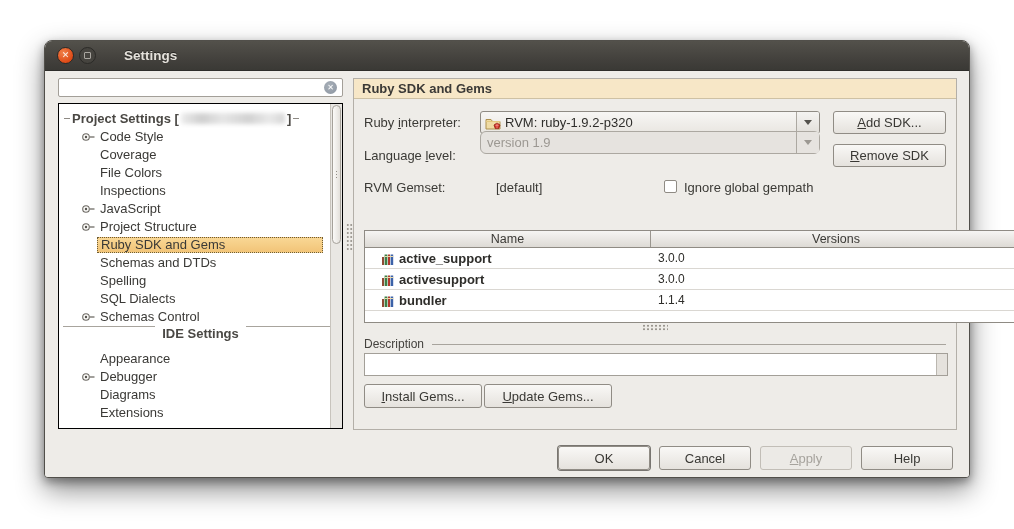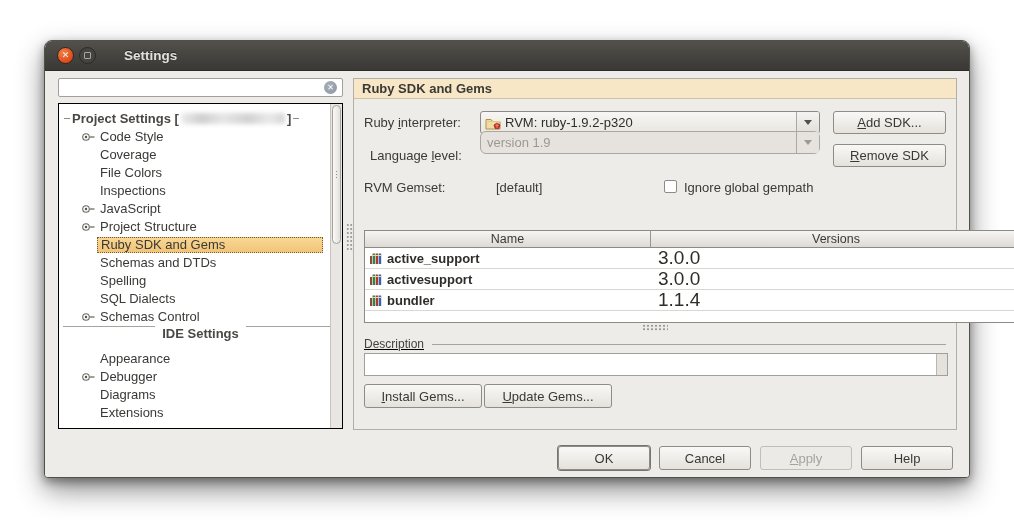--- a/index.html
+++ b/index.html
@@ -124,24 +124,24 @@
   .sep-row .line { flex:1; height:1px; background:#A8A49D; }
 
   
   .gems-table { position:absolute; left:10px; top:151px; width:672px; height:93px; background:#fff; border:1px solid #8F8B84; }
   .gt-header { height:17px; display:flex; background:linear-gradient(#F6F5F3,#DDDAD5); border-bottom:1px solid #8F8B84; font-size:12.5px; color:#3B3A36; }
   .gt-h-name { width:286px; border-right:1px solid #9A968F; text-align:center; line-height:16px; }
   .gt-h-versions { flex:1; border-right:1px solid #9A968F; text-align:center; line-height:16px; }
   .gt-h-corner { width:13px; background:linear-gradient(#F6F5F3,#DDDAD5); }
   .gt-rows { position:absolute; left:0; top:17px; right:13px; bottom:0; overflow:hidden; }
   .gem-row { height:21px; display:flex; align-items:center; border-bottom:1px solid #DAD7D2; }
-  .gem-name-cell { width:286px; display:flex; align-items:center; padding-left:5px; }
+  .gem-name-cell { width:286px; display:flex; align-items:flex-end; padding-left:17px; }
   .gem-icon { margin-right:5px; flex:none; }
   .gem-name { font-size:13px; font-weight:bold; color:#2E2D2A; }
-  .gem-version { font-size:19px; color:#2E2D2A; padding-left:7px; }
+  .gem-version { font-size:12px; color:#2E2D2A; padding-left:7px; }
   .gt-scrollbar { position:absolute; right:0; top:17px; bottom:0; width:13px; background:#EAE8E4; border-left:1px solid #B5B1AA; }
   .gt-thumb { position:absolute; left:1px; right:1px; top:1px; height:26px; background:linear-gradient(90deg,#F8F7F5,#E6E3DE); border:1px solid #A8A49D; border-radius:2px; }
 
   .resize-grip { position:absolute; left:50%; margin-left:-13px; top:245px; width:26px; height:7px;
     background-image:radial-gradient(circle,#9A968F 0.8px,transparent 1px); background-size:4px 3.5px; }
 
   .desc-field { position:absolute; left:10px; top:274px; width:584px; height:23px; background:#fff; border:1px solid #A39F98; }
   .desc-scroll { position:absolute; right:0; top:0; bottom:0; width:11px; background:#E5E2DD; border-left:1px solid #BBB7B0; }
 
   .gems-btn { position:absolute; top:305px; height:24px; }
@@ -375,21 +375,21 @@
           <polygon points="12,7 15,9 13.7,12.6 10.3,12.6 9,9" fill="#D63427" stroke="#8E1D14" stroke-width="0.8"></polygon>
           <path d="M10.3 9.3 h3.4 M12 7.4 v5" stroke="#F6B3AC" stroke-width="0.6"></path>
         </svg>
         <span class="combo-text">RVM: ruby-1.9.2-p320</span>
         <span class="arrow-btn">
             <span class="tri-down"></span>
           </span>
       </div>
       <button class="btn sdk-btn" style="top:32px;"><u>A</u>dd SDK...</button>
 
-      <span class="form-label" style="top:69px;margin-left:6px;">Language <u>l</u>evel:</span>
+      <span class="form-label" style="top:69px;">Language <u>l</u>evel:</span>
       <div class="combo disabled" style="top:52px;border-radius:6px;">
         <span class="combo-text" style="padding-left:6px;">version 1.9</span>
         <span class="arrow-btn">
             <span class="tri-down"></span>
           </span>
       </div>
       <button class="btn sdk-btn" style="top:65px;"><u>R</u>emove SDK</button>
 
       <span class="form-label" style="top:101px;">RVM Gemset:</span>
       <span class="plain-value" style="left:126px; top:101px;padding-left:16px;">[default]</span>
@@ -446,21 +446,21 @@
     <span class="gem-version">1.1.4</span>
   </div>
 </div>
         <div class="gt-scrollbar">
           <div class="gt-thumb"></div>
         </div>
       </div>
 
       <div class="resize-grip"></div>
 
-      <div class="sep-row" style="top:258px;text-decoration:underline;">
+      <div class="sep-row" style="top:258px;">
         <span class="sep-title">Description</span>
         <span class="line"></span>
       </div>
 
       <div class="desc-field">
         <span class="plain-value" style="left:4px; top:4px;"></span>
         <span class="desc-scroll"></span>
       </div>
 
       <button class="btn gems-btn install-btn"><u>I</u>nstall Gems...</button>

